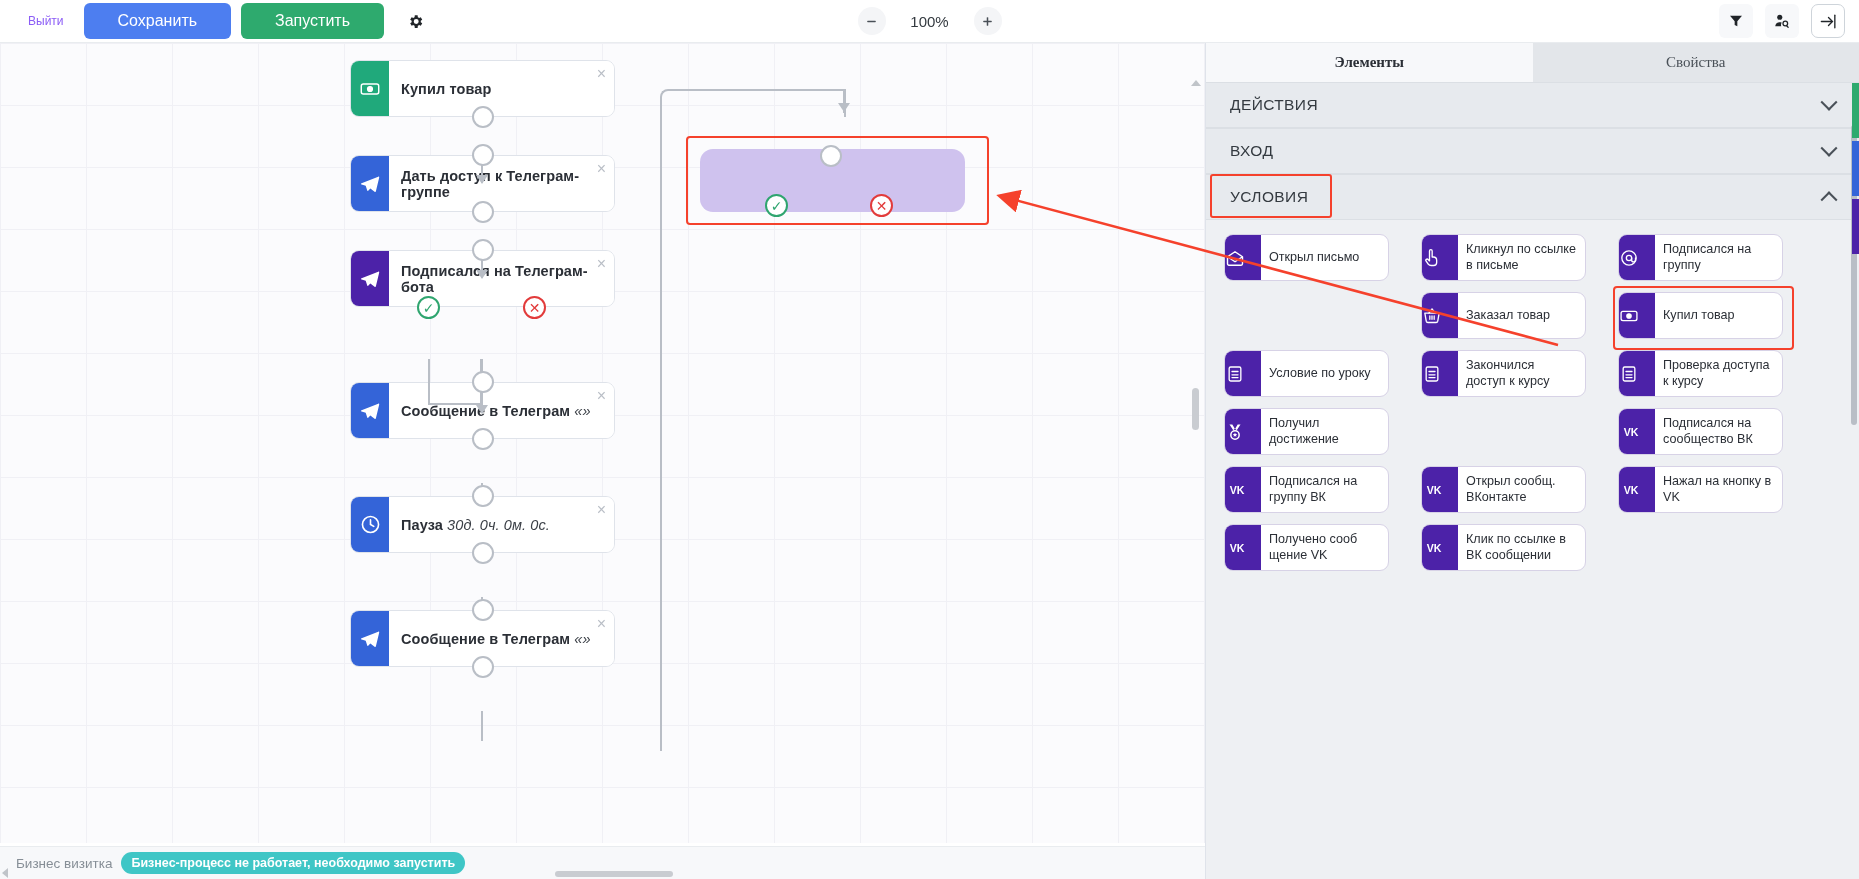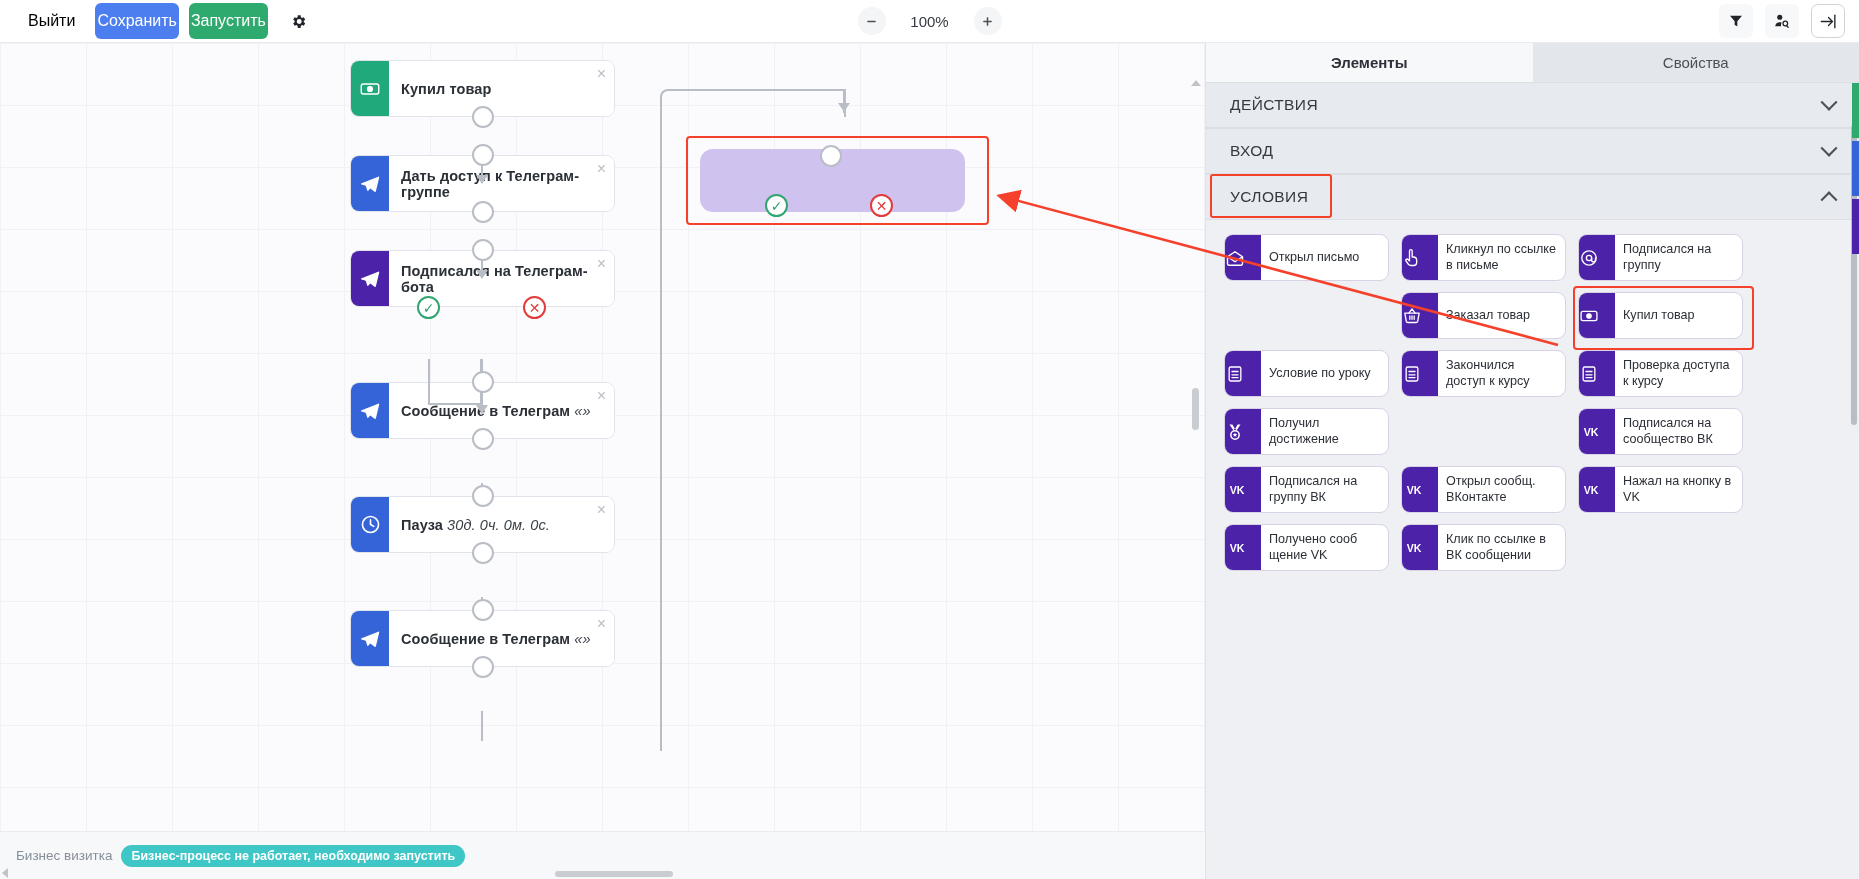--- a/index.html
+++ b/index.html
@@ -14,23 +14,23 @@
   
   .topbar {
     position: absolute; top: 0; left: 0; width: 1859px; height: 43px;
     background: #ffffff; border-bottom: 1px solid #e9ecef;
     display: flex; align-items: center; z-index: 40;
   }
   .tb-left { display: flex; align-items: center; gap: 10px; padding-left: 18px; }
   .btn {
     border: none; border-radius: 6px; cursor: pointer;
     font-family: inherit; font-size: 16px; line-height: 1;
-    padding: 10px 2px; white-space: nowrap;
-  }
-  .btn-exit { background: transparent; color: #000000; font-size: 16px; padding: 10px 10px; }
+    padding: 10px 34px; white-space: nowrap;
+  }
+  .btn-exit { background: transparent; color: #8b5cf6; font-size: 12px; padding: 10px 10px; }
   .btn-save { background: #4d7ef0; color: #ffffff; font-weight: 400; }
   .btn-run  { background: #2eaa6e; color: #ffffff; font-weight: 400; }
   .gear-btn {
     background: transparent; border: none; cursor: pointer;
     width: 34px; height: 34px; display: flex; align-items: center; justify-content: center;
     margin-left: 4px;
   }
 
   .zoomgroup {
     position: absolute; left: 50%; transform: translateX(-50%);
@@ -149,21 +149,21 @@
   }
 
   
   .annot-arrow { position: absolute; left: 0; top: 0; width: 1859px; height: 879px; z-index: 35; pointer-events: none; }
 
   
   .panel {
     position: absolute; top: 43px; right: 0; width: 654px; height: 836px;
     background: #eef0f3; border-left: 1px solid #dfe3ea; overflow: hidden;
   }
-  .panel-tabs { display: flex; height: 39px; }
+  .panel-tabs { display: flex; height: 39px; font-family: Liberation Serif, serif; }
   .ptab {
     flex: 1; display: flex; align-items: center; justify-content: center;
     font-size: 15px; color: #495057; cursor: pointer; background: #e3e6ea;
   }
   .ptab.active { background: #f7f8fa; color: #2b2f36; font-weight: 700; }
 
   .section {
     height: 46px; background: #e7eaee; border-top: 1px solid #dbdfe4; border-bottom: 1px solid #dbdfe4;
     display: flex; align-items: center; justify-content: space-between;
     padding: 0 24px; cursor: pointer; position: relative;
@@ -173,21 +173,21 @@
   .chev.down { transform: rotate(45deg) translate(-2px,-2px); }
   .chev.up { transform: rotate(-135deg) translate(-2px,-2px); }
 
   .section.highlighted::after {
     content: ""; position: absolute; left: 4px; top: -1px; width: 118px; height: 40px;
     border: 2.5px solid #f5412c; border-radius: 3px; pointer-events: none;
   }
 
   .cards {
     padding: 14px 18px 18px 18px; display: flex; flex-wrap: wrap;
-    gap: 11px 12px; align-content: flex-start;
+    gap: 11px 32px; align-content: flex-start;
     background: #eef0f3;
   }
   .card {
     width: 165px; height: 47px; background: #fff; border-radius: 9px;
     border: 1px solid #d7d2e6; display: flex; align-items: stretch; overflow: hidden;
     cursor: pointer; position: relative; flex: 0 0 165px;
   }
   .card .cstrip {
     width: 36px; flex: 0 0 36px; background: #4c22a8;
     display: flex; align-items: center; justify-content: flex-start;
@@ -209,21 +209,21 @@
     position: absolute; top: 40px; left: 0; width: 6px; height: 300px;
     background: #b9bec6; border-radius: 3px;
   }
   .panel-edge {
     position: absolute; right: 0; top: 43px; width: 7px; height: 836px;
   }
   .panel-edge .seg { position: absolute; right: 0; width: 7px; }
 
   
   .statusbar {
-    position: absolute; bottom: 0; left: 0; width: 1205px; height: 48px;
+    position: absolute; bottom: 0; left: 0; width: 1205px; height: 33px;
     background: #f7f8fa; border-top: 1px solid #e9ecef;
     display: flex; align-items: center; padding-left: 16px; gap: 9px; z-index: 25;
   }
   .sb-name { font-size: 13.5px; color: #868e96; }
   .sb-badge {
     background: #3fc6c6; color: #ffffff; font-size: 12.5px; font-weight: 700;
     padding: 4px 10px; border-radius: 11px; white-space: nowrap;
   }
   .hscroll {
     position: absolute; bottom: 2px; left: 555px; width: 118px; height: 6px;

